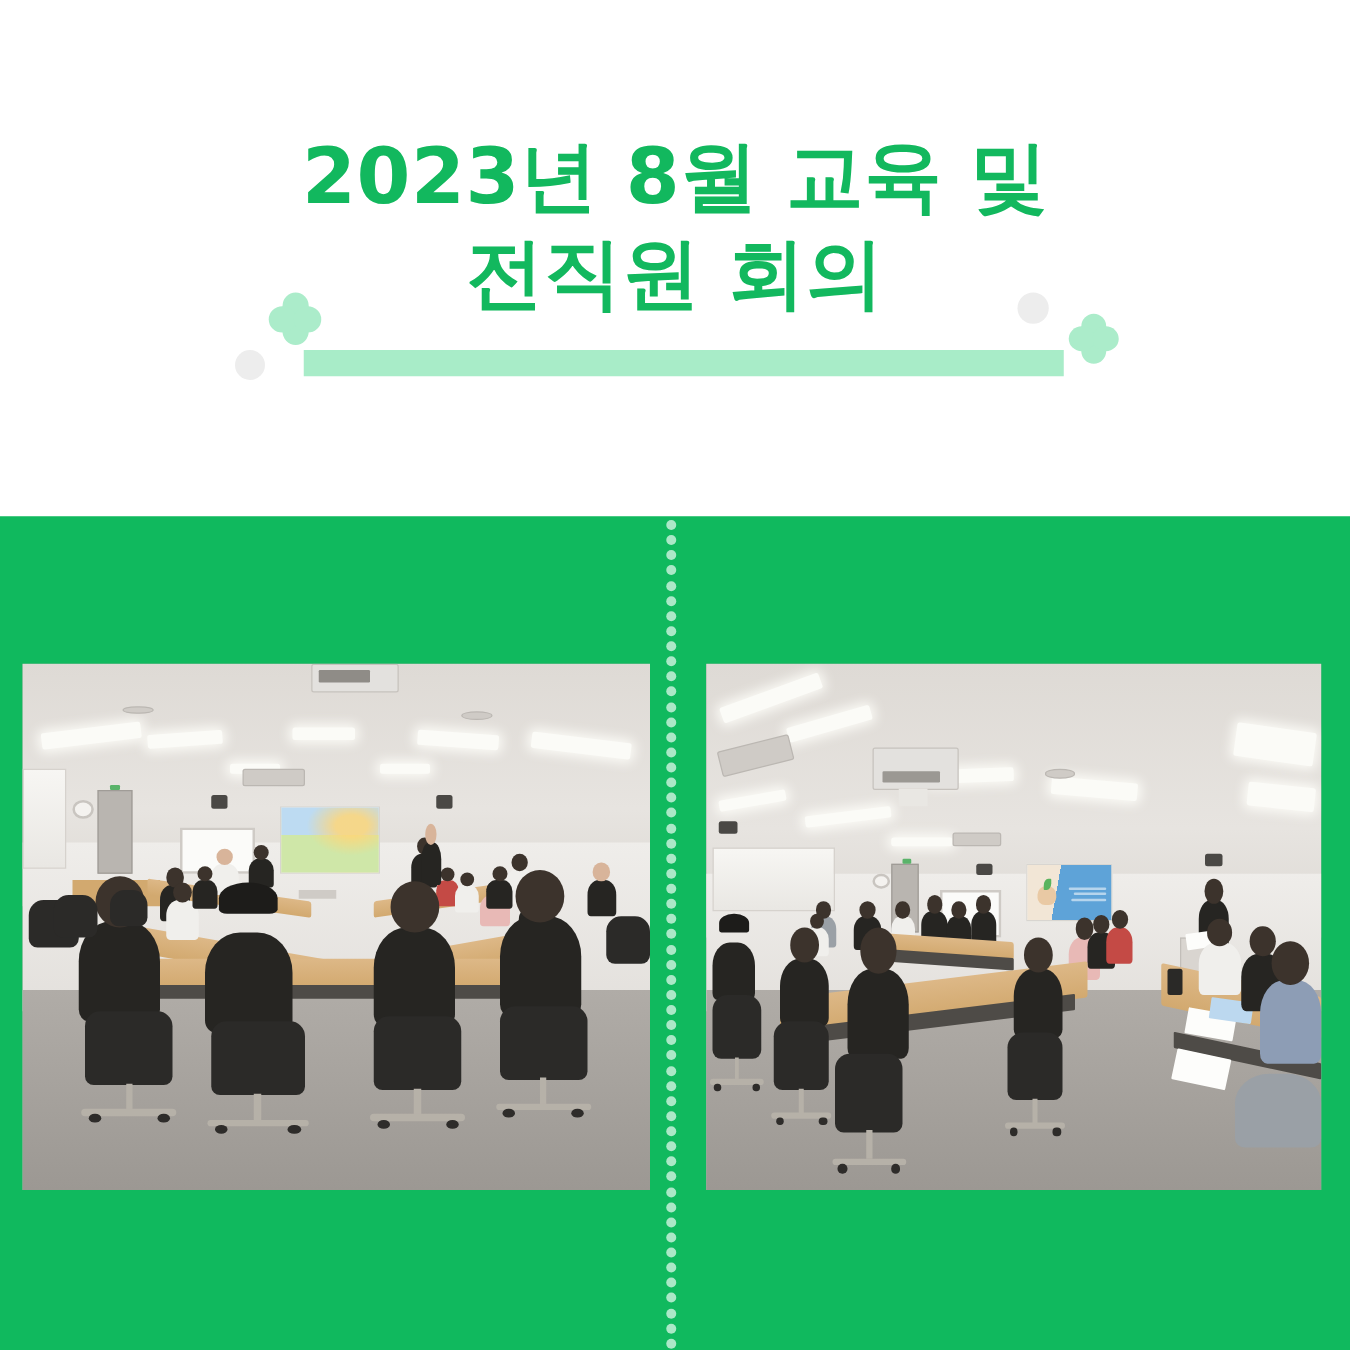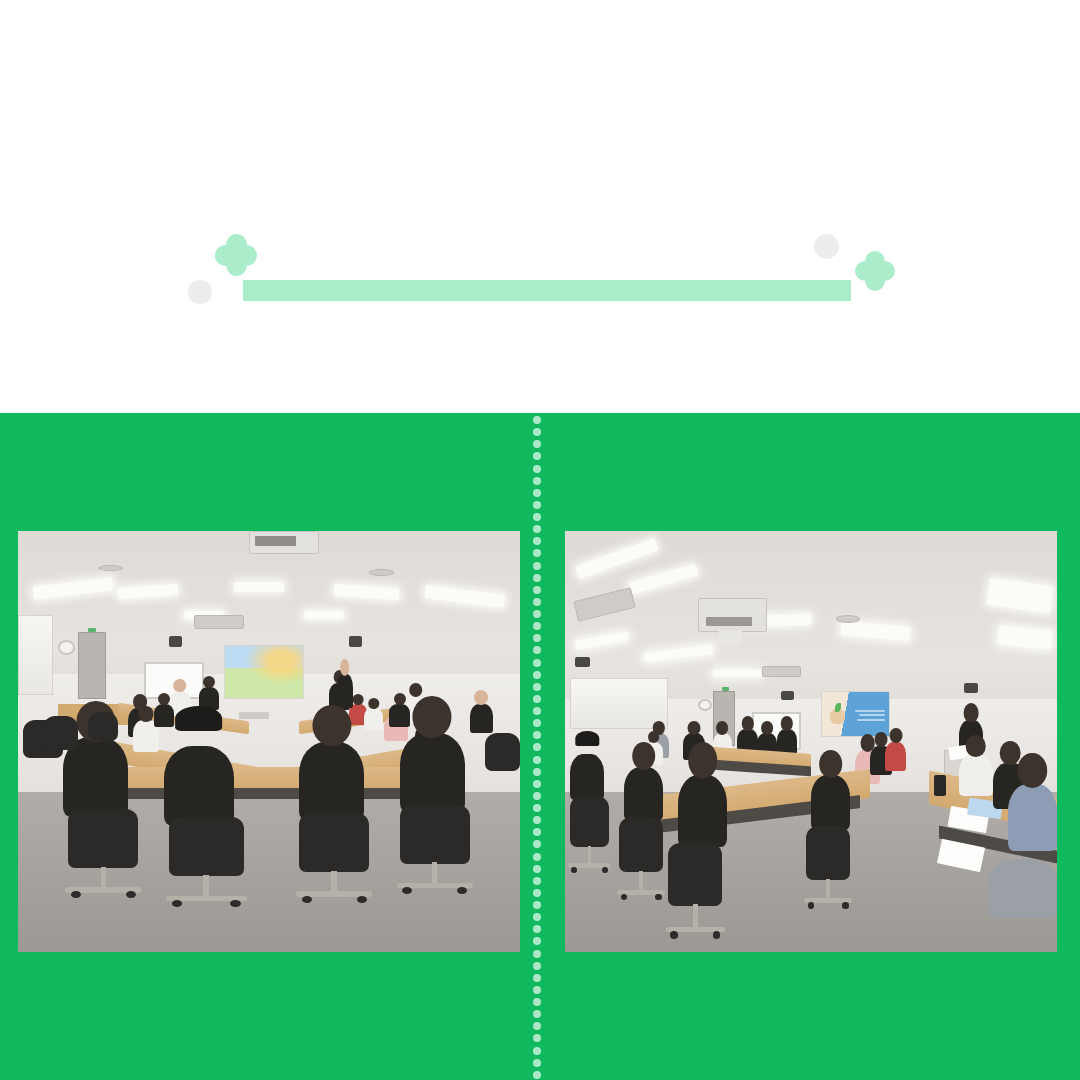--- a/index.html
+++ b/index.html
@@ -198,20 +198,24 @@
   .paper  { position:absolute; background:#fdfdfb; border-radius:1px; }
   .podium { position:absolute; background:#d9d5d0; border:1px solid #c2beb9; }
 </style>
 </head>
 <body>
 
 <div class="card">
 
   <div class="header">
 
+    <div class="title-block">
+      <span class="title-line">2023년 8월 교육 및</span>
+      <span class="title-line">전직원 회의</span>
+    </div>
 
     <div class="underline-bar"></div>
 
     <div class="clover clover-l">
       <i class="p1"></i>
         <i class="p2"></i>
         <i class="p3"></i>
         <i class="p4"></i>
     </div>
     <div class="clover clover-r">

